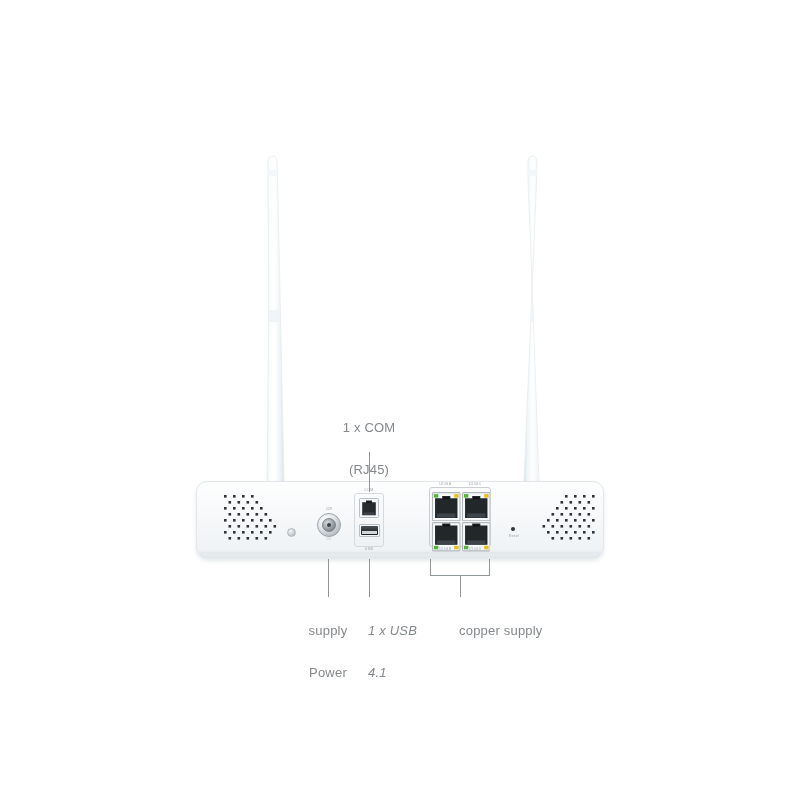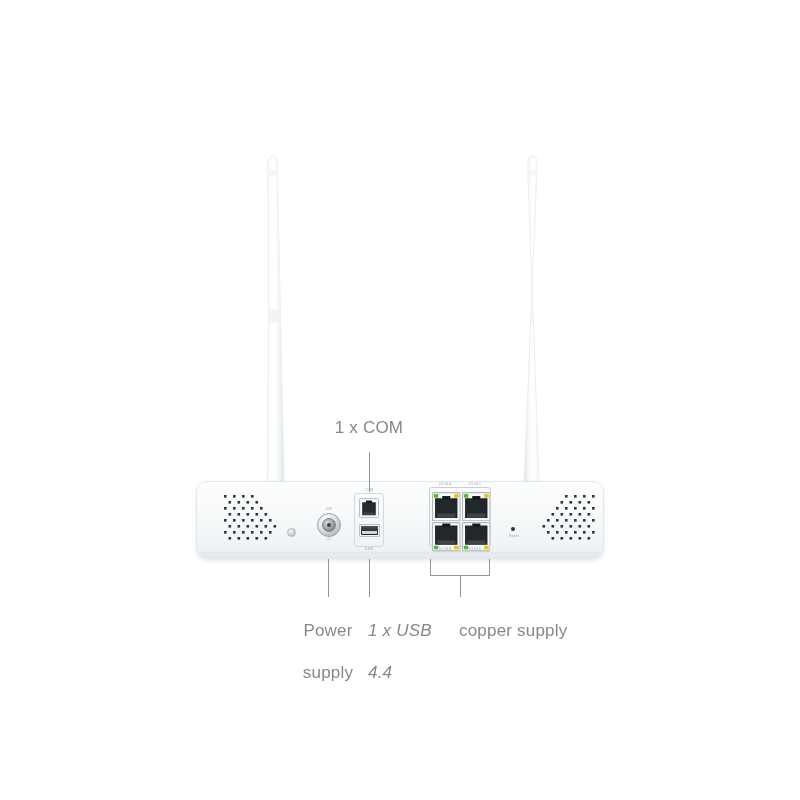--- a/index.html
+++ b/index.html
@@ -205,21 +205,21 @@
     position: absolute;
     border: 1px solid #8e9699;
     border-top: none;
     box-sizing: border-box;
   }
 
   
   .label {
     position: absolute;
     color: #85898c;
-    font-size: 17px;
+    font-size: 13px;
     line-height: 21px;
     letter-spacing: 0.2px;
     white-space: pre-line;
   }
   .label.center { text-align: center; }
   .label.left { text-align: left; }
 </style>
 </head>
 <body>
 
@@ -450,32 +450,33 @@
   </div>
 
   <div style="position:absolute; left:431px; top:547px; width:28px; text-align:center;
               font-size:3.1px; color:#9aa2a7;">1/2.5G B</div>
   <div style="position:absolute; left:461px; top:547px; width:28px; text-align:center;
               font-size:3.1px; color:#9aa2a7;">1/2.5G D</div>
 
   <div class="cline v" style="left:369px; top:452px; height:40px;"></div>
   <div class="label center" style="left:279px; top:396px; width:180px;">
     <div>1 x COM</div>
+    <div>(RJ45)</div>
   </div>
 
   <div class="cline v" style="left:328px; top:559px; height:38px;"></div>
   <div class="label center" style="left:253px; top:599px; width:150px;">
+    <div>supply</div>
     <div>Power</div>
-    <div>supply</div>
   </div>
 
   <div class="cline v" style="left:369px; top:559px; height:38px;"></div>
   <div class="label left" style="left:368px; top:599px; width:120px;font-style:italic;">
     <div>1 x USB</div>
-    <div>4.4</div>
+    <div>4.1</div>
   </div>
 
   <div class="bracket" style="left:430px; top:559px; width:60px; height:17px;"></div>
   <div class="cline v" style="left:460px; top:576px; height:21px;"></div>
   <div class="label left" style="left:459px; top:599px; width:180px;">
     <div>copper supply</div>
   </div>
 
 </div>
 

